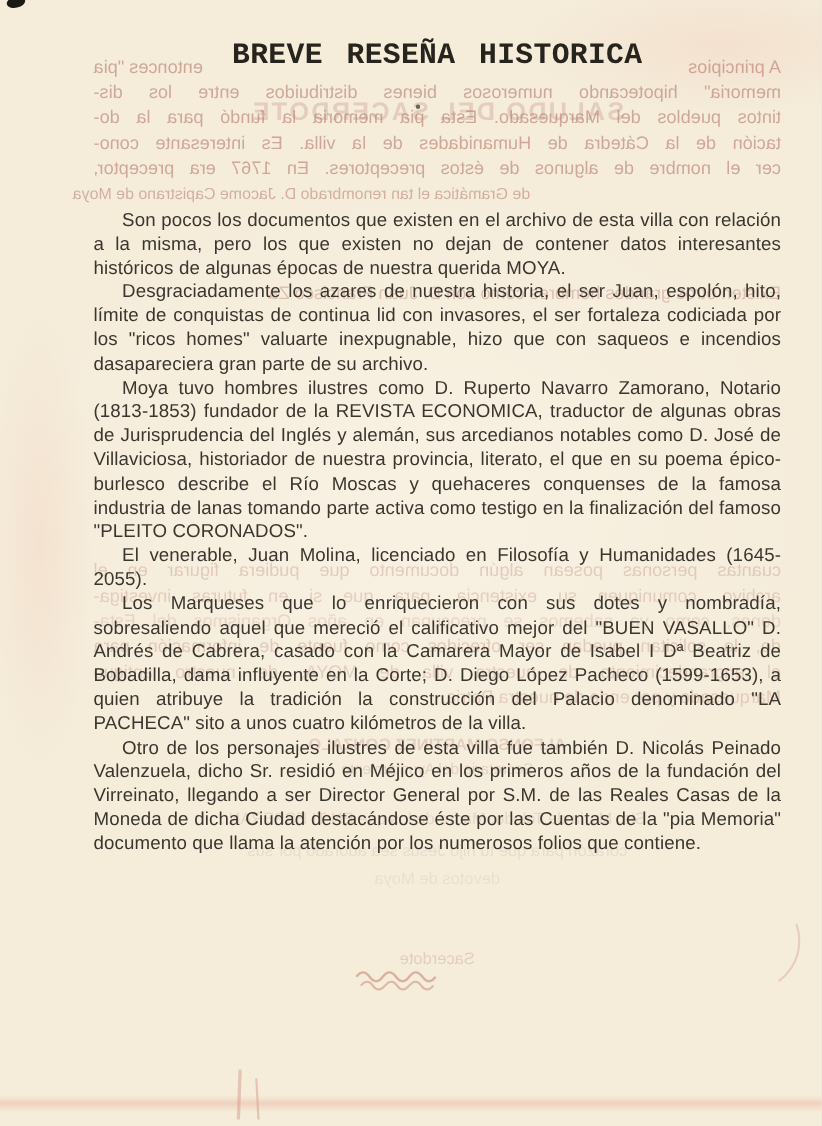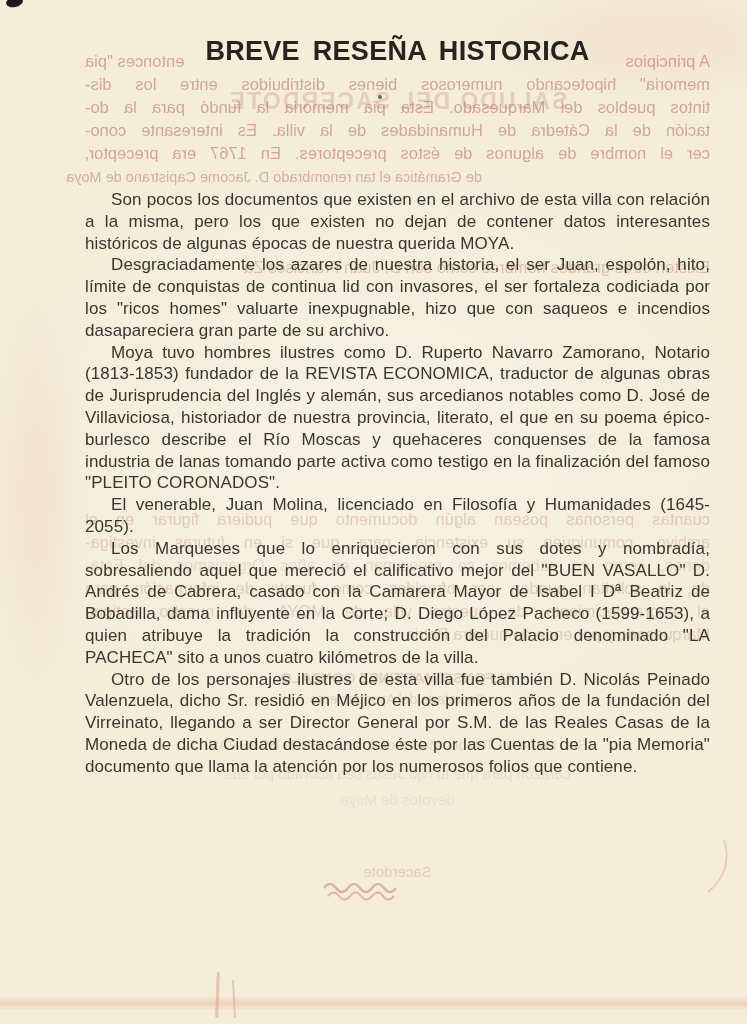--- a/index.html
+++ b/index.html
@@ -48,20 +48,21 @@
     transform:scaleX(-1);
     text-align:center;font-weight:bold;font-size:23px;letter-spacing:2px;
     color:#b5786b;opacity:.26;white-space:nowrap;
   }
   
   .title{
     position:absolute;left:85px;top:36px;width:625px;margin:0;
     text-align:center;
     font-size:27px;font-weight:bold;letter-spacing:.3px;word-spacing:5px;
     color:#27241e;
+    font-family:Liberation Mono, monospace;
   }
   .body-text{position:absolute;left:85px;top:189px;width:625px;}
   .body-text p{
     margin:0;
     text-indent:26px;
     font-size:17px;line-height:21.8px;
     text-align:justify;
     color:#3a362e;
     letter-spacing:.1px;
   }

